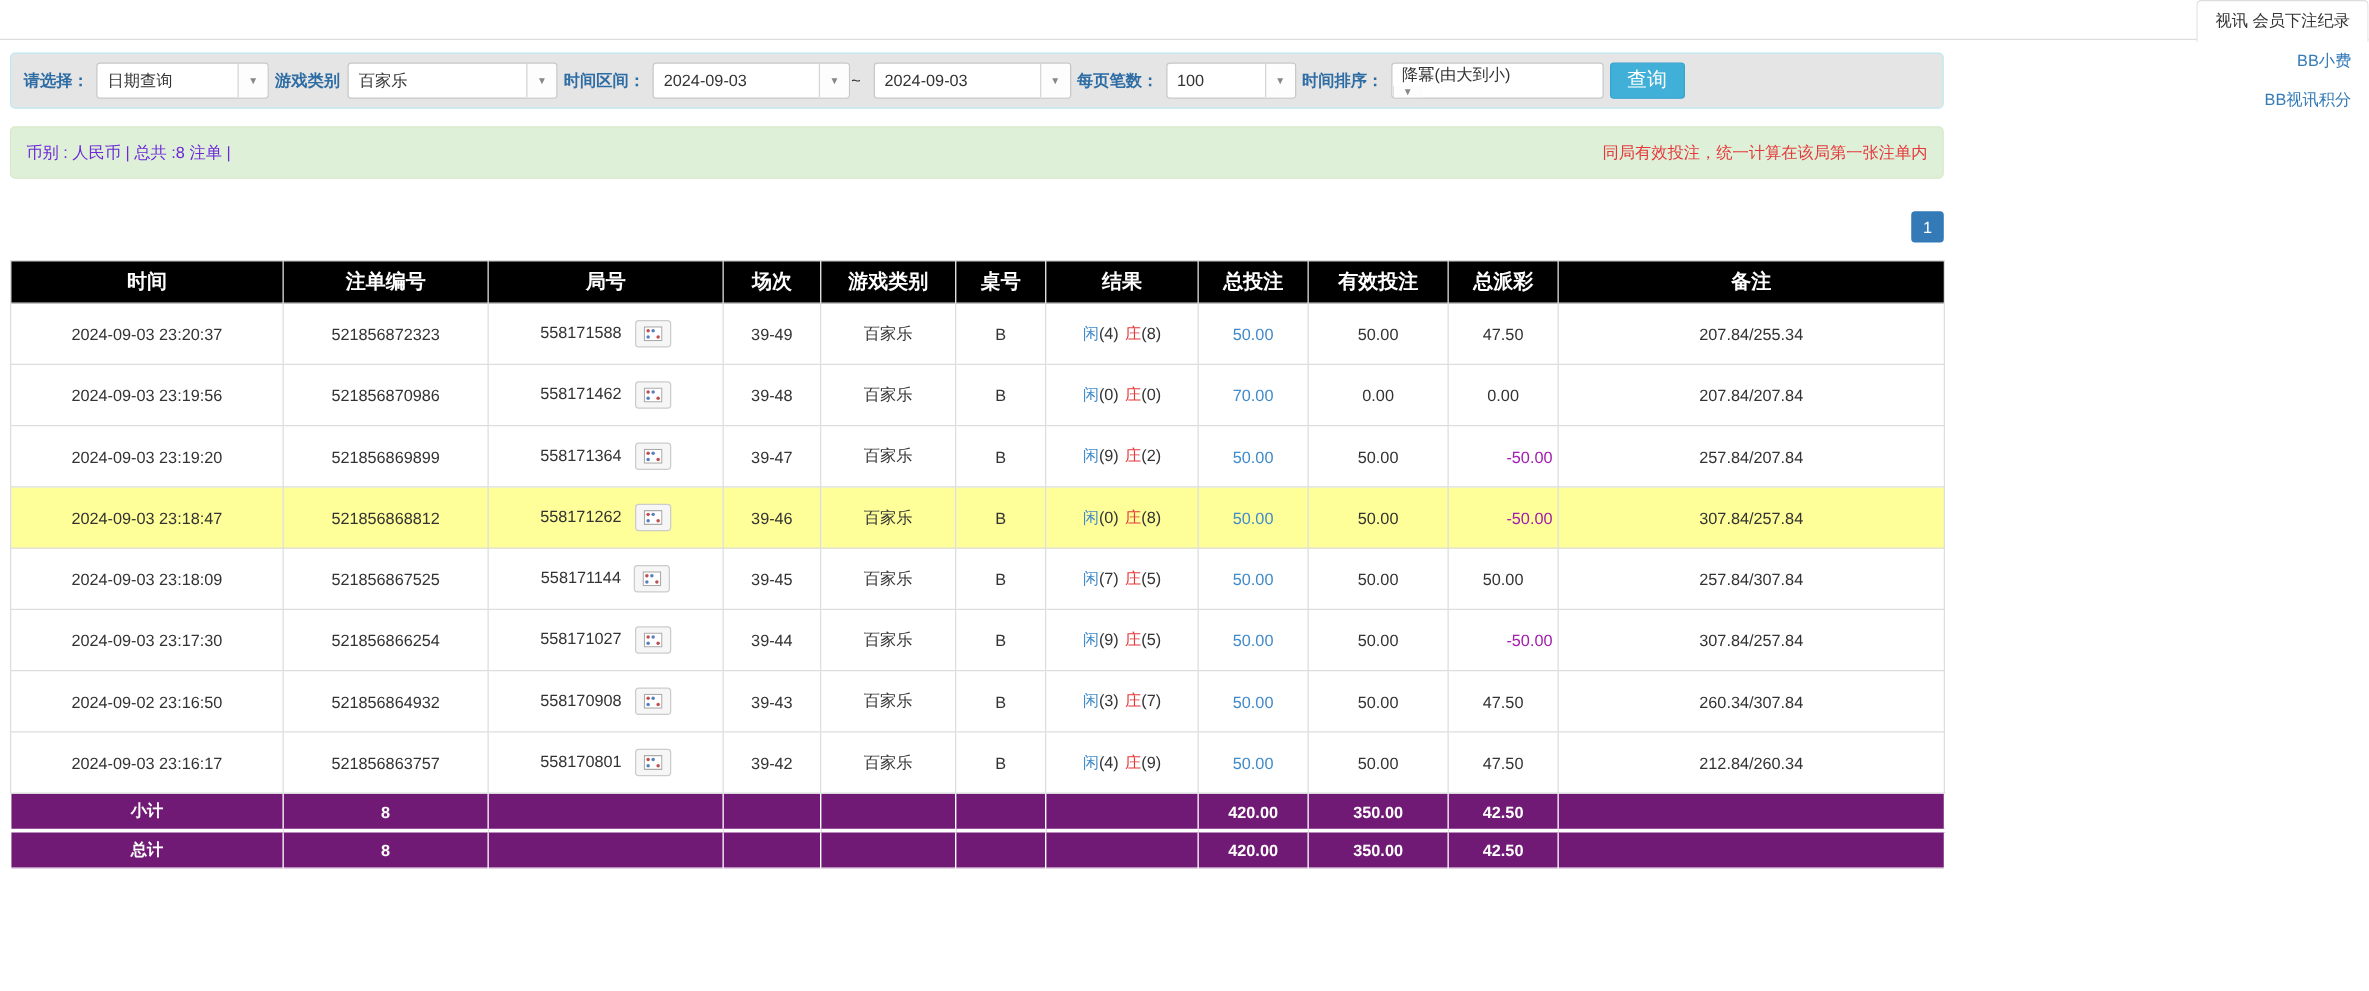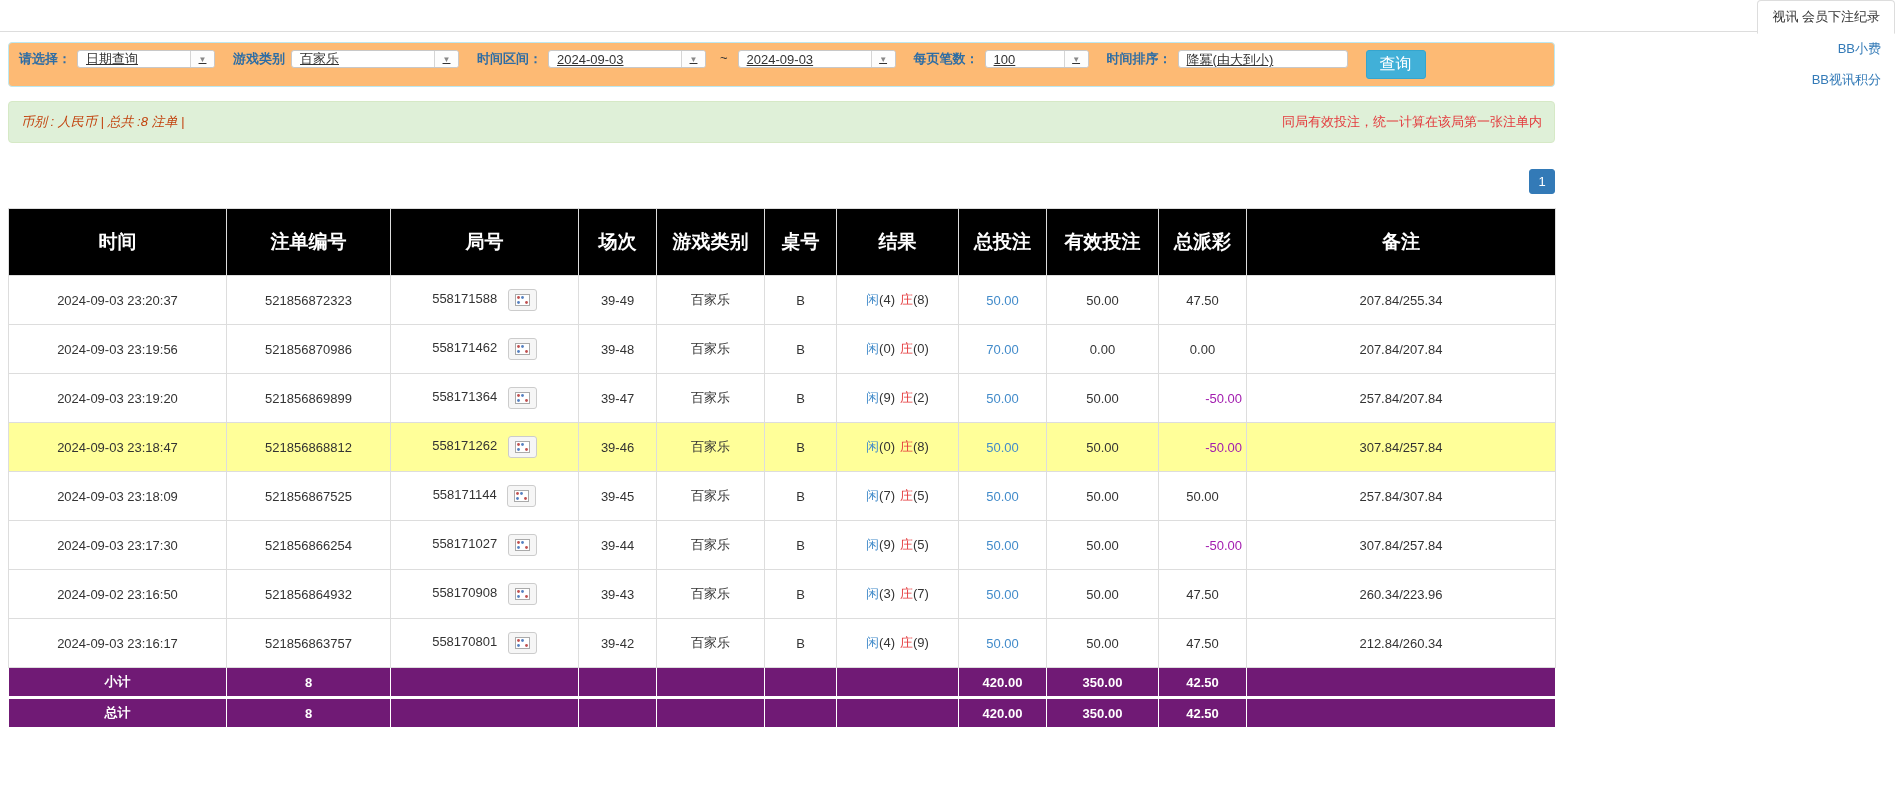--- a/index.html
+++ b/index.html
@@ -26,28 +26,28 @@
     border-radius: 4px 4px 0 0;
   }
   .tab.link { color: #337ab7; }
 
   
   .content { margin: 0 8px; width: 1547px; }
 
   
   .filter-bar {
     margin-top: 10px;
-    background: #fdba74; border: 1px solid #bce8f1; border-radius: 4px;
-    padding: 7px 10px; display: flex; align-items: flex-start;
+    background: #e5e5e5; border: 1px solid #bce8f1; border-radius: 4px;
+    padding: 7px 10px; display: flex; align-items: center;
   }
   .flabel { color: #2e6da4; font-weight: bold; margin-right: 6px; white-space: nowrap; }
   .select {
     display: inline-flex; align-items: stretch; justify-content: space-between;
     background: #fff; border: 1px solid #c8c8c8; border-radius: 3px;
-    height: 18px; margin-right: 18px; cursor: pointer; overflow: hidden; text-decoration: underline;
+    height: 29px; margin-right: 5px; cursor: pointer; overflow: hidden;
   }
   .sel-text { padding: 0 8px; display: flex; align-items: center; color: #333; white-space: nowrap; flex: 1; }
   .sel-caret {
     width: 24px; border-left: 1px solid #d5d5d5; background: #fdfdfd;
     display: flex; align-items: center; justify-content: center;
     color: #888; font-size: 8px;
   }
   .w-query { width: 138px; }
   .w-game  { width: 168px; }
   .w-date  { width: 158px; }
@@ -59,36 +59,36 @@
     border-radius: 3px; height: 29px; padding: 0 13px;
     font-size: 16px; cursor: pointer; font-family: inherit;
   }
 
   
   .summary-bar {
     margin-top: 14px;
     background: #dff0d8; border: 1px solid #d6e9c6; border-radius: 4px;
     padding: 11px 12px; display: flex; justify-content: space-between; align-items: center;
   }
-  .summary-left { color: #c2410c; font-style: italic; }
+  .summary-left { color: #6d28d9; }
   .summary-right { color: #e4393c; }
 
   
   .pagination { display: flex; justify-content: flex-end; margin: 26px 0 14px; }
   .page-btn {
     min-width: 26px; height: 25px; background: #337ab7; color: #fff;
     border: 1px solid #337ab7; border-radius: 3px; font-size: 13px;
     cursor: pointer; font-family: inherit;
   }
 
   
   table { border-collapse: collapse; width: 1547px; table-layout: fixed; }
   thead th {
     background: #000; color: #fff; font-weight: bold;
-    border: 1px solid #ddd; padding: 20px 4px; text-align: center; font-size: 19px;
+    border: 1px solid #ddd; padding: 6px 4px; text-align: center; font-size: 16px;
   }
   tbody td {
     border: 1px solid #ddd; background: #fff;
     text-align: center; padding: 13px 4px; color: #333; font-size: 13px;
   }
   tbody tr.highlight td { background: #ffff99; }
   .bet-link { color: #428bca; text-decoration: none; cursor: pointer; }
   .neg { color: #a21caf; text-align: right; }
   .rchar.player { color: #428bca; }
   .rchar.banker { color: #e4393c; }
@@ -361,21 +361,21 @@
     </td>
     <td>39-43</td>
     <td>百家乐</td>
     <td>B</td>
     <td>
       <span><span class="rchar player">闲</span><span class="rnum">(3)</span></span><span class="result-gap"></span><span><span class="rchar banker">庄</span><span class="rnum">(7)</span></span>
     </td>
     <td><a class="bet-link">50.00</a></td>
     <td>50.00</td>
     <td>47.50</td>
-    <td>260.34/223.96</td>
+    <td>260.34/307.84</td>
   </tr>
         <tr>
     <td>2024-09-03 23:16:17</td>
     <td>521856863757</td>
     <td>
       <span>558170801 </span><button class="road-btn">
               <svg width="15" height="12" viewBox="0 0 15 12" aria-hidden="true">
                 <rect x="0.5" y="0.5" width="14" height="11" fill="#ffffff" stroke="#aaaaaa"></rect>
                 <circle cx="3.5" cy="3.5" r="1.4" fill="#c05050"></circle>
                 <circle cx="3.5" cy="8.5" r="1.4" fill="#5580c0"></circle>

